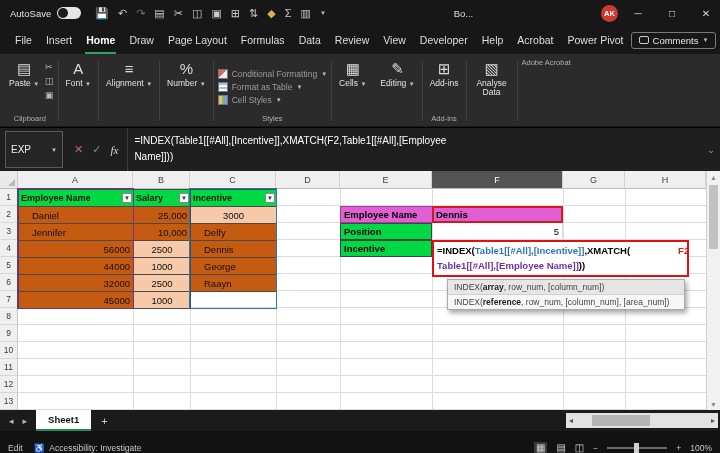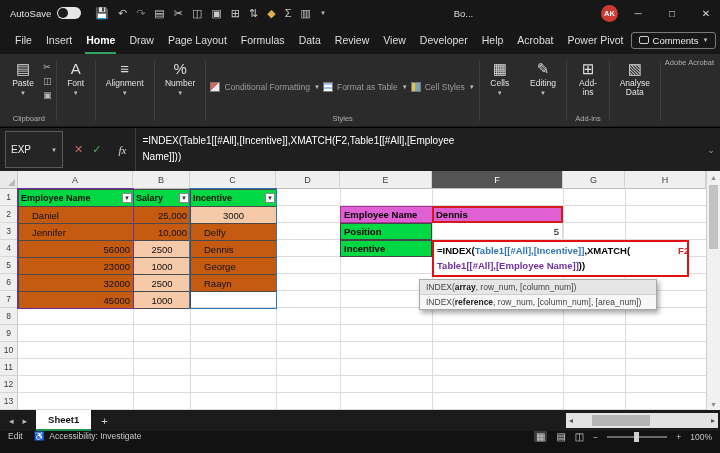--- a/index.html
+++ b/index.html
@@ -36,36 +36,36 @@
             border-bottom:1px solid #1a1a1a; }
   .rgroup { display:flex; flex-direction:column; align-items:center; padding:0 4px; }
   .rcontent { flex:1; display:flex; align-items:flex-start; gap:3px; }
   .glabel { font-size:7.5px; color:#b0b0b0; padding:2px 0 3px; white-space:nowrap; }
   .rdivider { width:1px; background:#3f3f3f; margin:5px 0; flex:none; }
   .bigbtn { display:flex; flex-direction:column; align-items:center; padding:4px 3px 0 3px; color:#e2e2e2;
             font-size:8.5px; gap:2px; text-align:center; line-height:9px; }
   .bigbtn .ic { font-size:15px; line-height:17px; color:#dcdcdc; }
   .caret { font-size:6px; color:#bdbdbd; }
   .tinycol { display:flex; flex-direction:column; gap:4px; padding-top:6px; font-size:9px; color:#bdbdbd; }
-  .styles-rows { display:flex; gap:3px; padding-top:6px; }
+  .styles-rows { display:flex; flex-direction:column; gap:3px; padding-top:6px;justify-content:center; }
   .style-row { display:flex; align-items:center; gap:4px; font-size:8.5px; color:#9c9c9c; white-space:nowrap; }
   .sicon { width:10px; height:10px; border:1px solid #777; flex:none; }
   .sicon.cf { background:linear-gradient(135deg,#d66a5a 0 50%,#eee 50%); }
   .sicon.fat { background:repeating-linear-gradient(to bottom,#9fc3e8 0 2px,#fff 2px 4px); }
   .sicon.cs { background:linear-gradient(90deg,#e8c05a 0 33%,#7fb77f 33% 66%,#7a9fd4 66%); }
   .doc-icon { width:11px; height:13px; background:#d7e7f7; border:1px solid #7aa7d4; }
 
   
   #formulabar { height:44px; background:#1f1f1f; display:flex; align-items:stretch; border-top:1px solid #000; }
   .namebox { width:58px; display:flex; align-items:center; justify-content:space-between; padding:0 5px;
              border:1px solid #5a5a5a; margin:3px 2px 3px 5px; color:#f0f0f0; font-size:10px; background:#252525; flex:none; }
   .fbtns { display:flex; align-items:center; gap:9px; padding:0 9px; border-right:1px solid #3c3c3c; flex:none; }
   .fcancel { color:#c96a5f; font-size:11px; }
   .fenter  { color:#55a869; font-size:11px; }
-  .fx { font-family:"Liberation Serif", serif; font-style:italic; color:#d8d8d8; font-size:11px;margin-left:8px; }
+  .fx { font-family:"Liberation Serif", serif; font-style:italic; color:#d8d8d8; font-size:11px; }
   .finput { flex:1; padding:5px 6px 0 6px; color:#fff; font-size:10px; line-height:16px; white-space:nowrap; overflow:hidden; }
   .fchevron { width:18px; display:flex; align-items:center; justify-content:center; color:#9a9a9a; font-size:9px; flex:none; }
 
   
   #grid { position:absolute; top:171px; left:0; width:720px; height:239px; background:#fff; overflow:hidden; }
   .corner { position:absolute; left:0; top:0; width:18px; height:18px; background:#e9e9e9;
             border-right:1px solid #c9c9c9; border-bottom:1px solid #bdbdbd; }
   .corner::after { content:""; position:absolute; right:2px; bottom:2px;
                    border-left:7px solid transparent; border-bottom:7px solid #b8b8b8; }
   .colhdrs { position:absolute; left:18px; top:0; height:18px; display:flex; }
@@ -96,21 +96,21 @@
   .lcell.pinkL { background:#E05FD2; font-weight:bold; padding-left:3px; border:1px solid #a23b97; border-right:none; }
   .lcell.pinkV { background:#E05FD2; font-weight:bold; border:2px solid #d11a1a; padding-left:2px; }
   .lcell.greenL { background:#00d944; font-weight:bold; padding-left:3px; border:1px solid #444; }
   .lcell.plainV { justify-content:flex-end; padding-right:3px; border-right:1px solid #dcdcdc; border-bottom:1px solid #dcdcdc; }
 
   #fx-cell { position:absolute; left:432px; top:69px; width:257px; height:37px; background:#fff;
              border:2px solid #E01010; font-size:9.5px; line-height:15px; padding:1px 3px; color:#000;
              font-weight:bold; white-space:nowrap; overflow:hidden; }
   .fblue { color:#2E75B6; } .fred { color:#D21F1F;padding-left:48px; } .fpurple { color:#7030A0; }
 
-  #fx-tip { position:absolute; left:419px; top:108px; width:238px; background:#f7f7f7; border:1px solid #a9a9a9;
+  #fx-tip { position:absolute; left:447px; top:108px; width:238px; background:#f7f7f7; border:1px solid #a9a9a9;
             box-shadow:2px 3px 5px rgba(0,0,0,.35); font-size:8.5px; color:#444; }
   .tipline { padding:2px 6px; white-space:nowrap; }
   .tipline.first { background:#e6e6e6; border-bottom:1px solid #cfcfcf; }
   .tipbold { font-weight:bold; color:#222; }
 
   #vscroll { position:absolute; right:0; top:0; width:14px; height:239px; background:#f1f1f1; border-left:1px solid #cfcfcf; }
   .varrow { position:absolute; left:0; width:13px; height:12px; display:flex; align-items:center; justify-content:center;
             color:#8a8a8a; font-size:7px; }
   .vthumb { position:absolute; left:2px; top:14px; width:9px; height:64px; background:#c2c2c2; }
 
@@ -121,21 +121,21 @@
   .sheet-tab { background:#fff; color:#111; font-size:9.5px; font-weight:bold; height:100%;
                display:flex; align-items:center; padding:0 12px; border-bottom:2px solid #1E8E4E; }
   .addsheet { margin-left:10px; color:#cfcfcf; font-size:11px; }
   #hscroll { margin-left:auto; width:152px; height:15px; background:#e3e3e3; position:relative;
              display:flex; align-items:center; justify-content:space-between; padding:0 3px; margin-right:2px; }
   .hthumb { position:absolute; left:26px; top:2px; width:58px; height:11px; background:#b5b5b5; }
   .harrow { color:#555; font-size:8px; z-index:1; }
 
   
   #statusbar { position:absolute; top:431px; left:0; width:720px; height:22px; background:#121212;
-               display:flex; align-items:flex-start; color:#c9c9c9; font-size:8.5px; padding:0 8px; gap:12px; }
+               display:flex; align-items:flex-end; color:#c9c9c9; font-size:8.5px; padding:0 8px; gap:12px; }
   .acc { display:flex; align-items:center; gap:4px; }
   .sb-right { margin-left:auto; display:flex; align-items:center; gap:9px; }
   .viewic { font-size:10px; color:#cfcfcf; }
   .viewic.act { background:#3a3a3a; padding:0 2px; }
   .zoomtrack { width:60px; height:2px; background:#6a6a6a; position:relative; }
   .zoomthumb { position:absolute; left:27px; top:-4px; width:5px; height:10px; background:#cfcfcf; }
 </style>
 </head>
 <body>
 
@@ -383,21 +383,21 @@
       </div>
       <div class="tcell name">Daniel</div>
       <div class="tcell sal">25,000</div>
       <div class="tcell inc">3000</div>
       <div class="tcell name">Jennifer</div>
       <div class="tcell sal">10,000</div>
       <div class="tcell name">Delfy</div>
       <div class="tcell sal">56000</div>
       <div class="tcell inc">2500</div>
       <div class="tcell name">Dennis</div>
-      <div class="tcell sal">23000</div>
+      <div class="tcell sal">44000</div>
       <div class="tcell inc">1000</div>
       <div class="tcell name">George</div>
       <div class="tcell sal">32000</div>
       <div class="tcell inc">2500</div>
       <div class="tcell name">Raayn</div>
       <div class="tcell sal">45000</div>
       <div class="tcell inc">1000</div>
     </div>
 
     <div class="outline" style="left:17px;top:17px;width:117px;height:121px;border:1.5px solid #7030A0;"></div>

